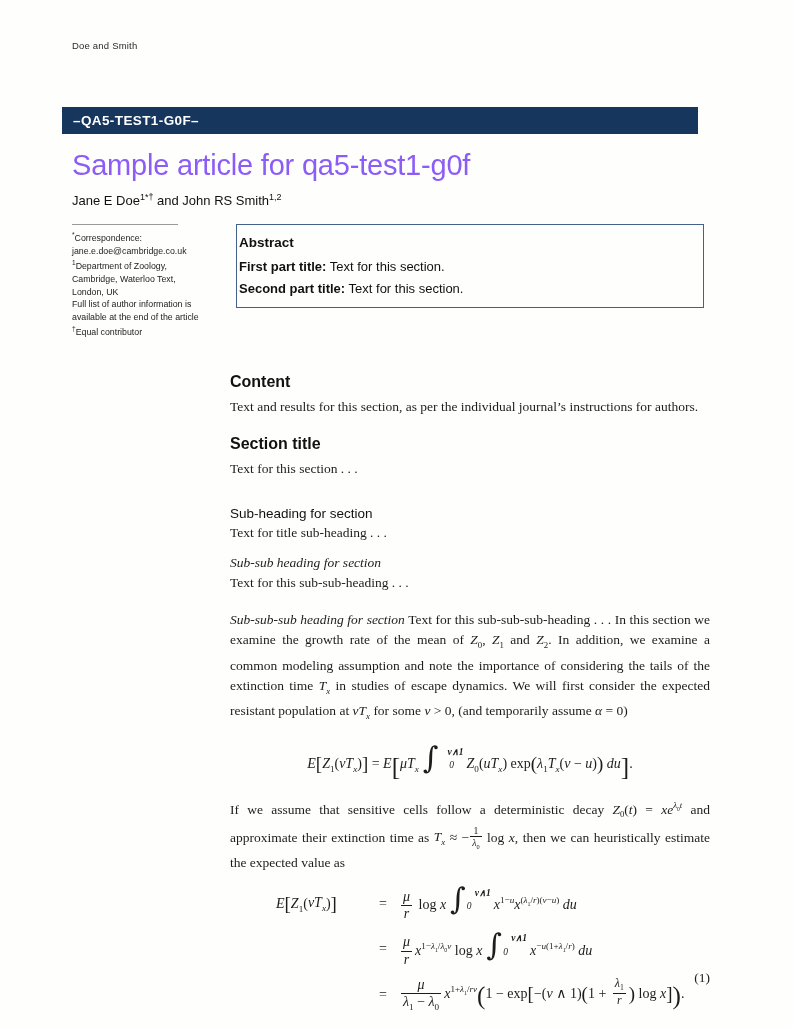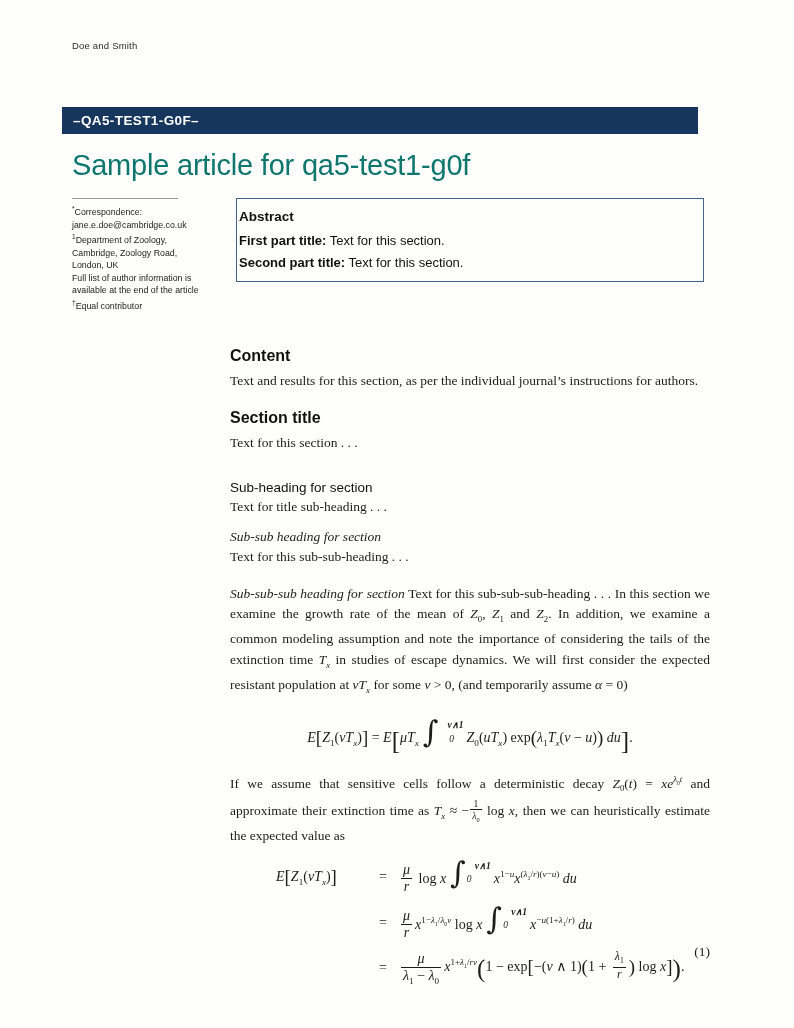--- a/index.html
+++ b/index.html
@@ -17,21 +17,21 @@
   .banner {
     margin-top:56px; margin-left:-10px; margin-right:12px;
     height:27px; line-height:27px;
     background:var(--banner_bg,#17365D); color:var(--banner_fg,#fff);
     font-family:"Liberation Sans",sans-serif; font-weight:bold;
     font-size:13.5px; letter-spacing:0.4px; padding-left:11px;
   }
 
   .title {
     margin-top:15px; font-family:"Liberation Sans",sans-serif;
-    font-weight:400; font-size:29px; letter-spacing:-0.2px; color:#0f766e;
+    font-weight:400; font-size:29px; letter-spacing:-0.2px; color:#8b5cf6;
   }
   .authors { margin-top:10px; font-family:"Liberation Sans",sans-serif; font-size:13px; color:#111; }
   .authors sup { font-size:9px; }
 
   .cols { display:flex; margin-top:16px; align-items:flex-start; }
   .leftcol { width:152px; margin-right:12px; flex:none; font-family:"Liberation Sans",sans-serif; font-size:8.8px; line-height:12.6px; color:#222; }
   .leftcol .rule { width:106px; border-top:1px solid var(--rule,#9a9a9a); margin-bottom:4px; }
   .leftcol sup { font-size:6.5px; }
 
   .abstract {
@@ -82,28 +82,29 @@
 <body>
 
 <div class="page">
 
   <div class="running-head">Doe and Smith</div>
 
   <div class="banner sans">–QA5-TEST1-G0F–</div>
 
   <h1 class="title">Sample article for qa5-test1-g0f</h1>
 
+  <div class="authors">Jane E Doe<sup>1*†</sup> and John RS Smith<sup>1,2</sup></div>
 
   <div class="cols">
     <div class="leftcol">
       <div class="rule"></div>
       <div><sup>*</sup>Correspondence:</div>
       <div>jane.e.doe@cambridge.co.uk</div>
       <div><sup>1</sup>Department of Zoology,</div>
-      <div>Cambridge, Zoology Road,</div>
+      <div>Cambridge, Waterloo Text,</div>
       <div>London, UK</div>
       <div>Full list of author information is</div>
       <div>available at the end of the article</div>
       <div><sup>†</sup>Equal contributor</div>
     </div>
 
     <div class="abstract">
       <div class="ah">Abstract</div>
       <div class="arow">
         <span class="alabel">First part title:</span>

